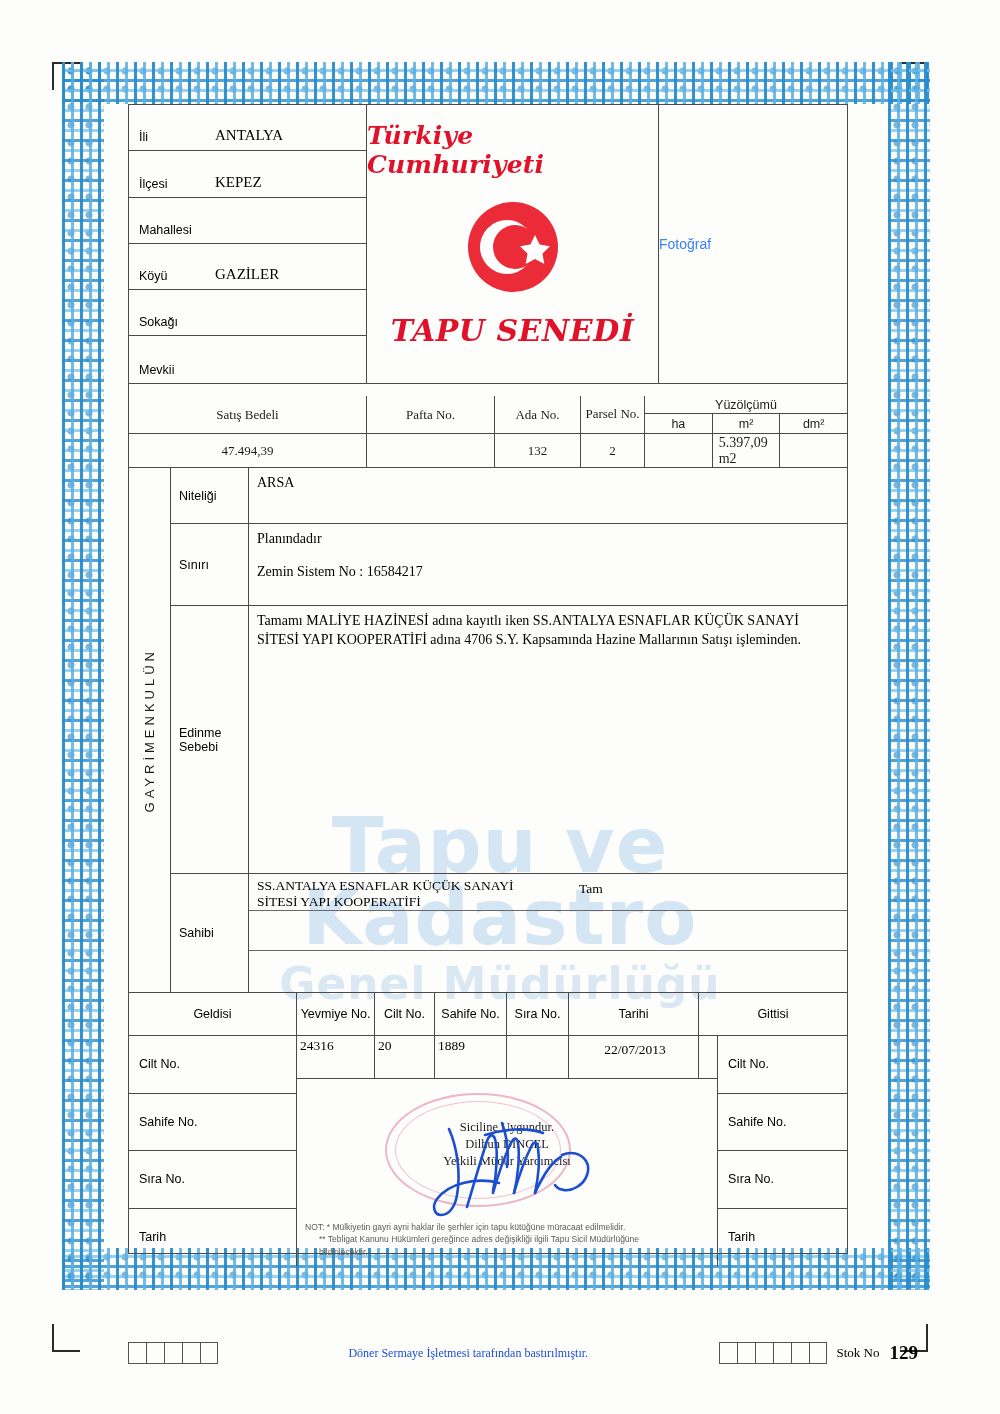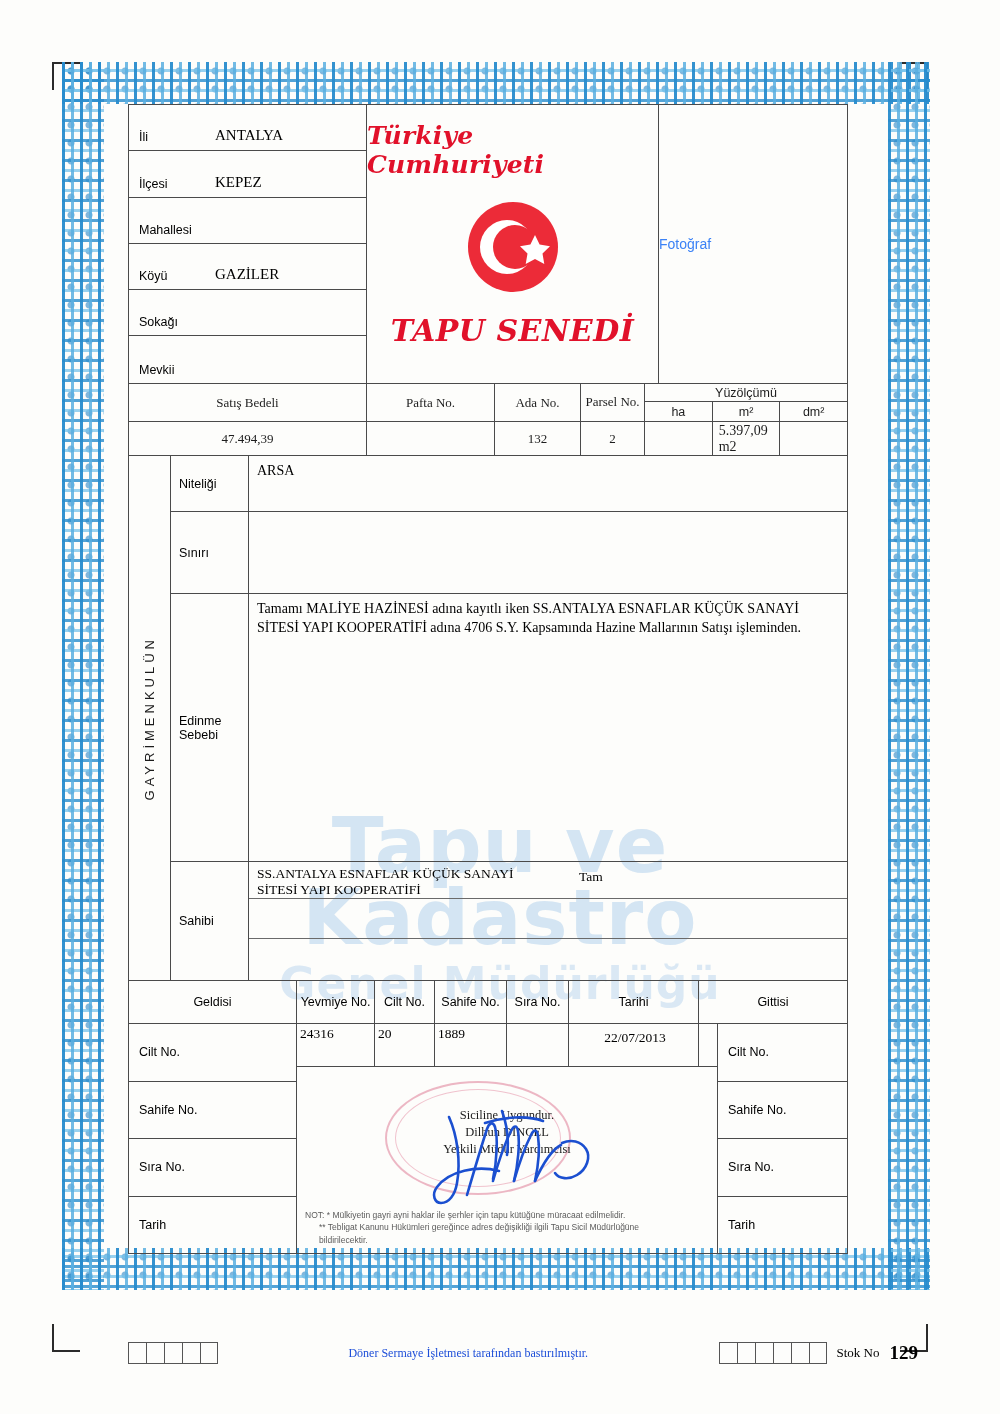--- a/index.html
+++ b/index.html
@@ -157,21 +157,21 @@
     flex: 1;
     display: flex;
     align-items: center;
     justify-content: flex-start;
     font-family: "Liberation Sans", sans-serif;
     font-size: 14px;
     color: #3b82f6;
   }
 
   
-  .sale-head { display: flex; height: 38px; }
+  .sale-head { display: flex; height: 38px; margin-top: 12px; }
   .sale-vals { display: flex; height: 34px; }
   .c-satis  { width: 238px; }
   .c-pafta  { width: 128px; }
   .c-ada    { width: 86px; }
   .c-parsel { width: 64px; }
   .c-yuz    { flex: 1; }
   .center { display: flex; align-items: center; justify-content: center; text-align: center; }
   .yuz-top {
     height: 17px;
     border-bottom: 1px solid #4a4a4a;
@@ -491,20 +491,24 @@
       <div class="vstrip">
         <span>GAYRİMENKULÜN</span>
       </div>
       <div class="mid-rows">
         <div class="mrow r-nitelik">
           <div class="mlabel">Niteliği</div>
           <div class="mbody">ARSA</div>
         </div>
         <div class="mrow r-sinir">
           <div class="mlabel">Sınırı</div>
+          <div class="mbody">
+            <div>Planındadır</div>
+            <div style="margin-top:14px">Zemin Sistem No : 16584217</div>
+          </div>
         </div>
         <div class="mrow r-edinme">
           <div class="mlabel">Edinme Sebebi</div>
           <div class="mbody" style="align-self:flex-start">Tamamı MALİYE HAZİNESİ adına kayıtlı iken SS.ANTALYA ESNAFLAR KÜÇÜK SANAYİ SİTESİ YAPI KOOPERATİFİ adına 4706 S.Y. Kapsamında Hazine Mallarının Satışı işleminden.</div>
         </div>
         <div class="mrow r-sahibi">
           <div class="mlabel">Sahibi</div>
           <div class="mbody sahibi-body">
             <div class="sahibi-line" style="top:36px"></div>
             <div class="sahibi-line" style="top:76px"></div>

